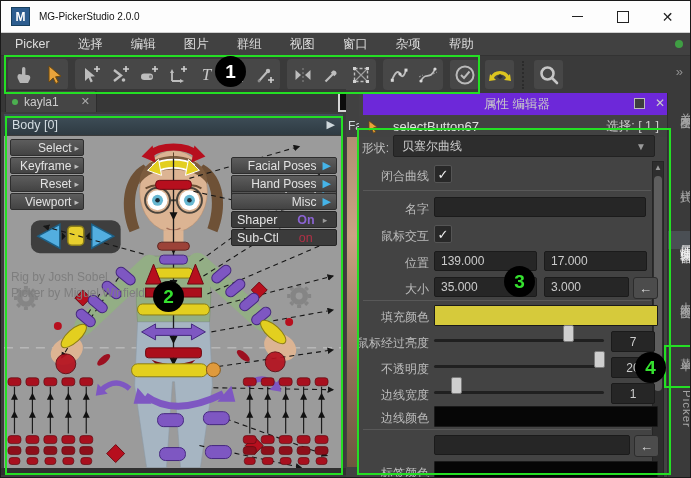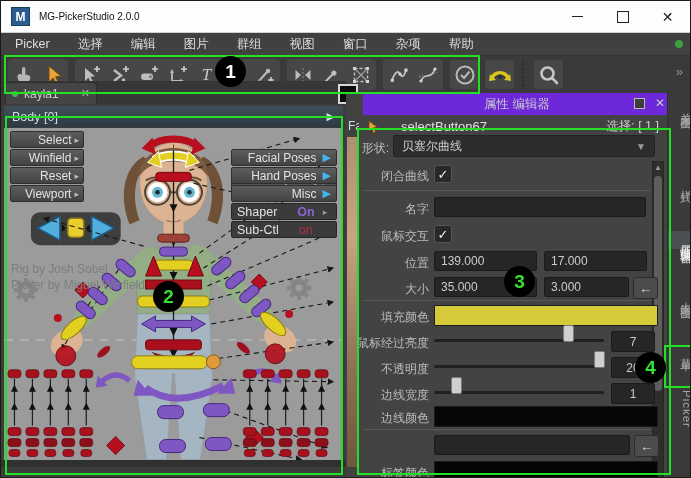--- a/index.html
+++ b/index.html
@@ -25,21 +25,21 @@
   
   .toolbar{position:absolute;left:0;top:55px;width:100%;height:37px;background:#3a3a3a;
            display:flex;align-items:center;padding-left:7px;box-sizing:border-box;}
   .tgroup{background:#474747;border-radius:4px;display:flex;padding:1px;margin-right:7px;}
   .tbtn{width:29px;height:29px;display:flex;align-items:center;justify-content:center;border-radius:3px;}
   .tbtn.standalone{background:#474747;margin-right:6px;}
   .tsep{width:4px;height:28px;border-left:2px dotted #2b2b2b;margin:0 6px 0 2px;}
   .toverflow{position:absolute;right:8px;top:8px;color:#909090;font-size:13px;letter-spacing:-1px;}
   .ticon-T{font-family:"Liberation Serif","DejaVu Serif",serif;font-style:italic;font-size:17px;color:#c8c8c8;}
   
-  .left-panel{position:absolute;left:0;top:80px;width:345px;height:333px;background:#3c3c3c;}
+  .left-panel{position:absolute;left:0;top:88px;width:345px;height:333px;background:#3c3c3c;}
   .tabbar{position:absolute;left:0;top:0;width:345px;height:23px;background:#373737;}
   .ptab{position:absolute;left:4px;top:1px;height:22px;width:92px;background:#454545;
         border:1px solid #2d2d2d;border-bottom:none;border-radius:3px 3px 0 0;
         display:flex;align-items:center;gap:6px;padding:0 6px;box-sizing:border-box;}
   .ptab .dot{width:6px;height:6px;border-radius:50%;background:#4caf50;}
   .ptab .x{color:#aaa;font-size:11px;margin-left:auto;}
   .sq-btn{position:absolute;left:337px;top:3px;width:16px;height:16px;background:#0c0c0c;border:2px solid #d6d6d6;}
   .body-header{position:absolute;left:3px;top:25px;width:339px;height:21px;
                background:linear-gradient(#40505a,#2e3a42);color:#d3dce1;display:flex;align-items:center;
                padding:0 8px;box-sizing:border-box;font-size:12.5px;}
@@ -65,21 +65,21 @@
   .fa-img{position:absolute;left:1px;top:44px;width:11px;height:330px;
           background:linear-gradient(#b08f74,#caa284 30%,#8f7058 70%,#6e563f);}
   
   .ae{position:absolute;left:358px;top:92px;width:308px;height:386px;background:#434343;}
   .ae-title{position:absolute;left:4px;top:0;width:100%;height:22px;background:#6d28d9;
             display:flex;align-items:center;justify-content:center;color:#c9c9c9;font-size:12.5px;}
   .ae-float{position:absolute;right:26px;top:5px;width:9px;height:9px;border:1.5px solid #bbb;background:#3d3d3d;}
   .ae-float::before{content:"";position:absolute;left:3px;top:-5px;width:9px;height:9px;border:1.5px solid #bbb;z-index:-1;}
   .ae-close{position:absolute;right:6px;top:3px;color:#ccc;font-size:12px;font-weight:bold;}
   .obj-row{position:absolute;left:0;top:23px;width:100%;height:21px;background:#424242;
-           display:flex;align-items:center;padding:0 8px;box-sizing:border-box;gap:20px;font-size:13px;color:#e0e0e0;}
+           display:flex;align-items:center;padding:0 8px;box-sizing:border-box;gap:12px;font-size:13px;color:#e0e0e0;}
   .sel-count{margin-left:auto;color:#cfcfcf;font-size:12.5px;}
   .lab{position:absolute;width:76px;text-align:right;color:#bdbdbd;font-size:12px;}
   .inp{position:absolute;height:20px;background:#262626;border:1px solid #1b1b1b;border-radius:2px;
        color:#ccc;font-size:12px;padding:8px 6px;box-sizing:border-box;font-family:inherit;}
   .drop{position:absolute;left:392px;top:134px;width:262px;height:22px;background:#2d2d2d;
         border:1px solid #222;border-radius:2px;display:flex;align-items:center;padding:0 8px;
         box-sizing:border-box;color:#cfcfcf;}
   .drop .dn{margin-left:auto;color:#9a9a9a;font-size:10px;}
   .chk{position:absolute;width:16px;height:16px;background:#282828;border:1px solid #555;border-radius:2px;
        color:#efefef;font-size:13px;display:flex;align-items:center;justify-content:center;font-weight:bold;}
@@ -454,21 +454,21 @@
       </svg>
 
       <div class="wm-credit" style="top:150px;">Picker by Miguel Winfield</div>
       <div class="wm-credit" style="top:134px;">Rig by Josh Sobel</div>
 
       <div class="stackL" style="left:6px;top:3px;">
         <span>Select</span>
         <span class="carat">▸</span>
       </div>
       <div class="stackL" style="left:6px;top:21px;">
-        <span>Winfield</span>
+        <span>Keyframe</span>
         <span class="carat">▸</span>
       </div>
       <div class="stackL" style="left:6px;top:39px;">
         <span>Reset</span>
         <span class="carat">▸</span>
       </div>
       <div class="stackL" style="left:6px;top:57px;">
         <span>Viewport</span>
         <span class="carat">▸</span>
       </div>

